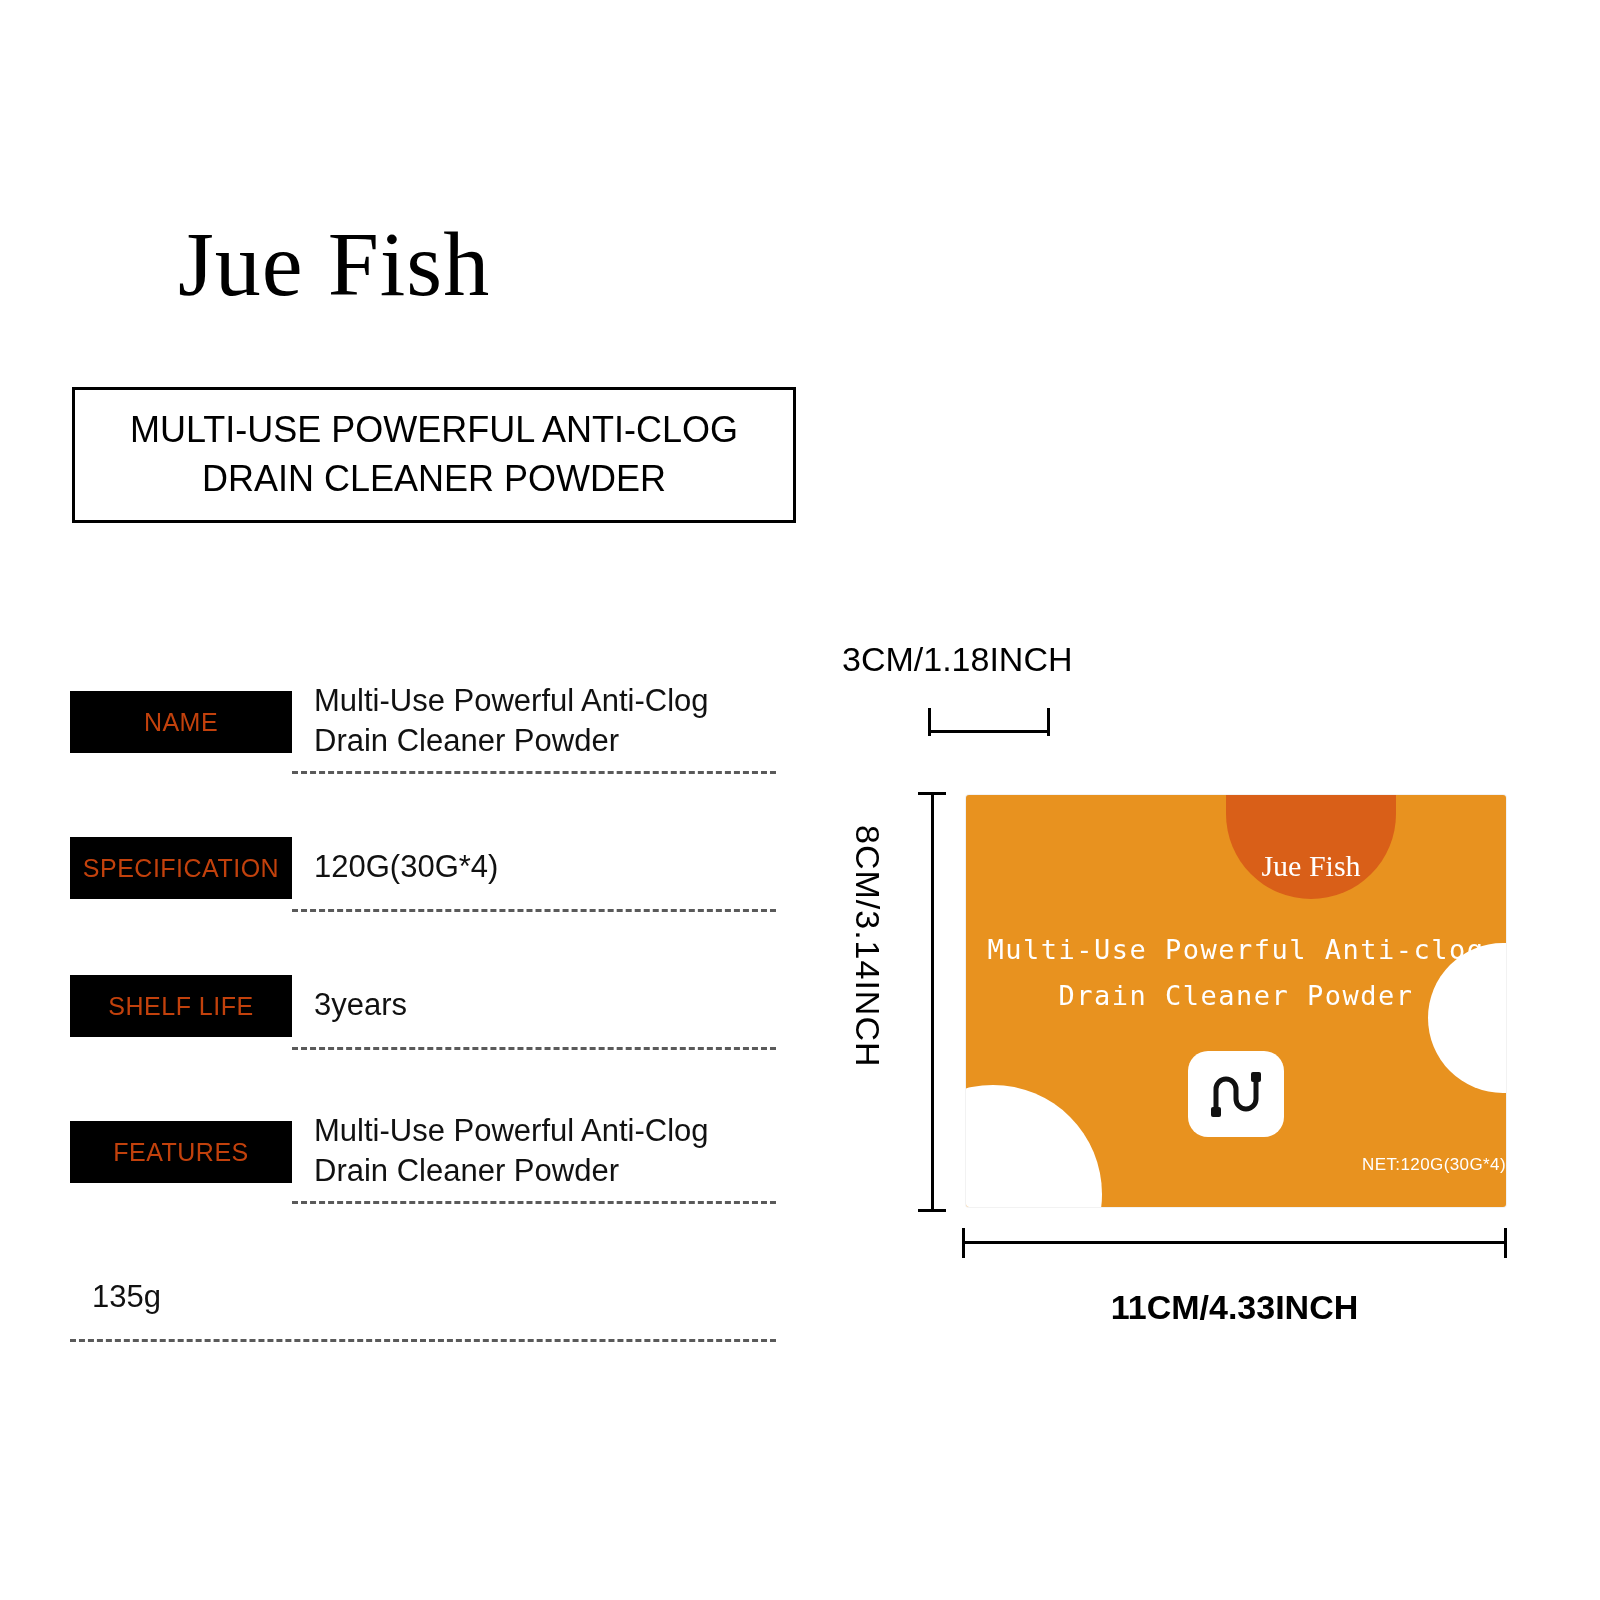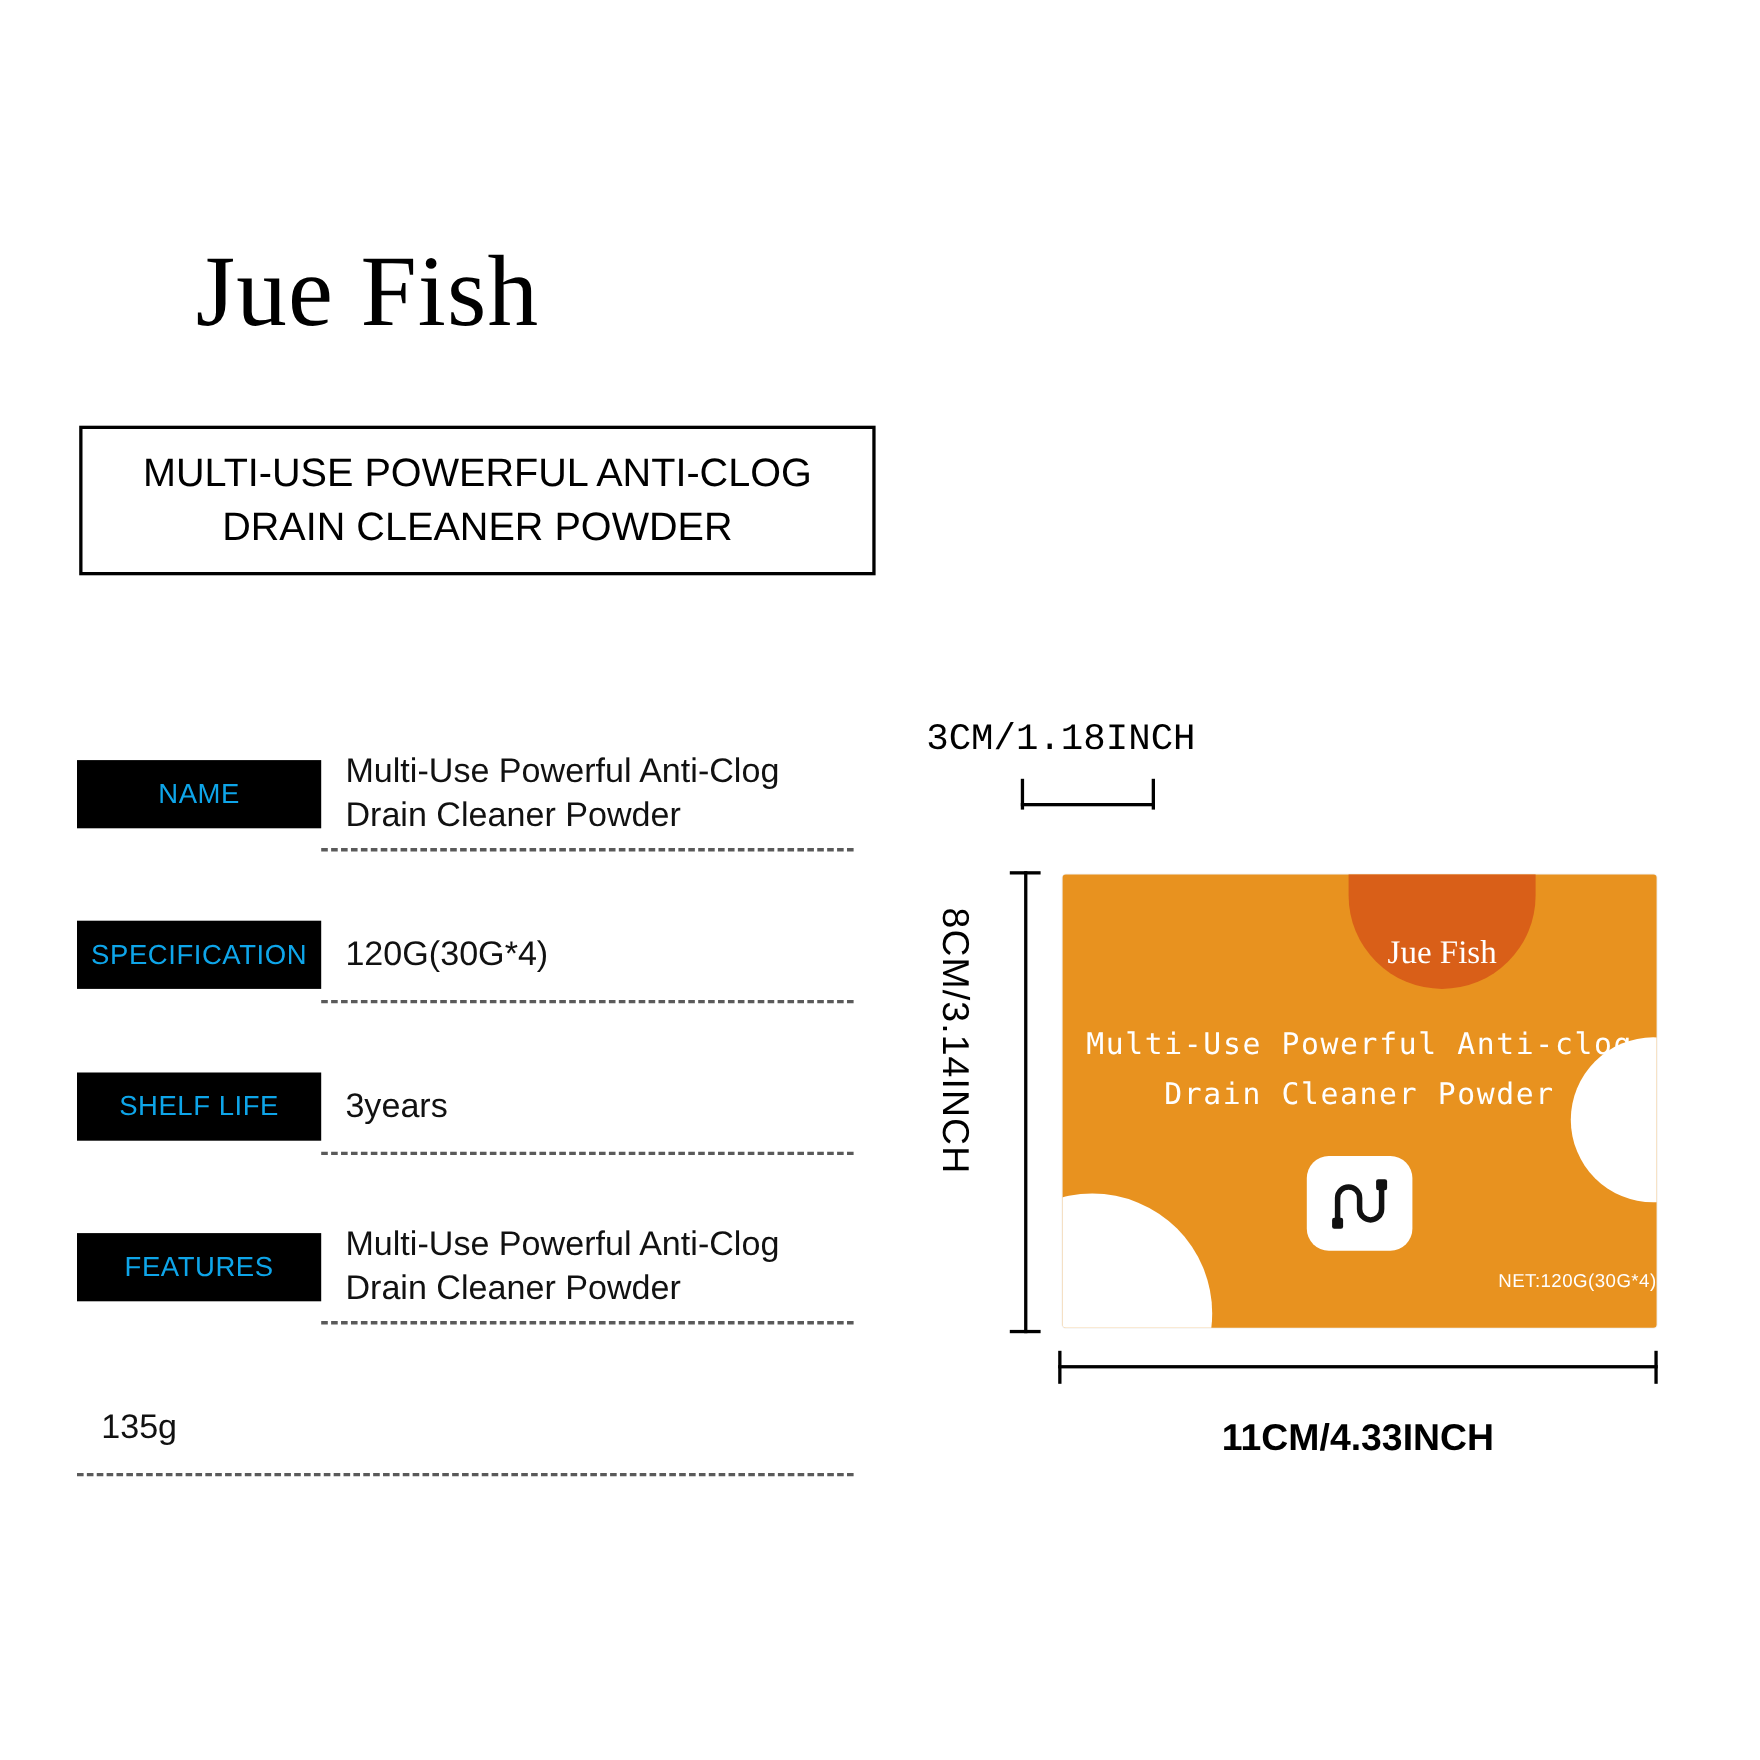--- a/index.html
+++ b/index.html
@@ -60,21 +60,21 @@
     position: relative;
     display: flex;
     align-items: center;
     min-height: 72px;
     margin-bottom: 50px;
   }
   .spec-label {
     width: 222px;
     min-height: 62px;
     background: #000000;
-    color: #0ea5e9;
+    color: #c2410c;
     font-size: 25px;
     letter-spacing: 0.5px;
     display: flex;
     align-items: center;
     justify-content: center;
     flex: 0 0 222px;
     box-sizing: border-box;
   }
   .spec-value-wrap {
     flex: 1;
@@ -101,25 +101,24 @@
     left: 830px;
     top: 640px;
     width: 720px;
     height: 700px;
   }
 
   
   #dim-depth-label {
     position: absolute;
     left: 12px;
-    top: 14px;
+    top: 0px;
     font-size: 34px;
     color: #000000;
     white-space: nowrap;
-    font-family: Liberation Mono, monospace;
   }
   
   #dim-depth-bar {
     position: absolute;
     left: 98px;
     top: 68px;
     width: 122px;
     height: 30px;
   }
   #dim-depth-bar .bar-line {

